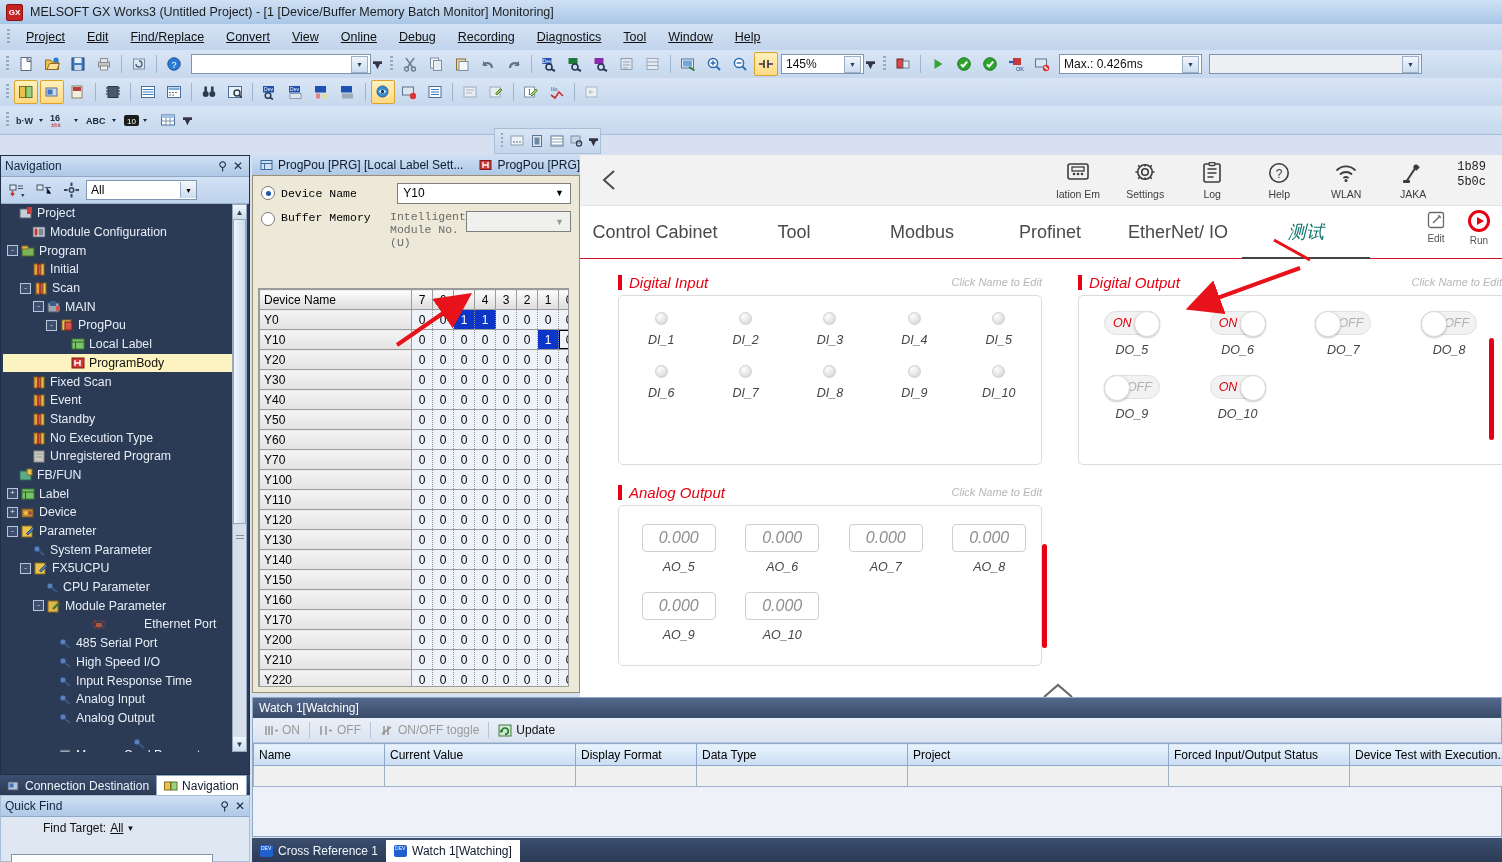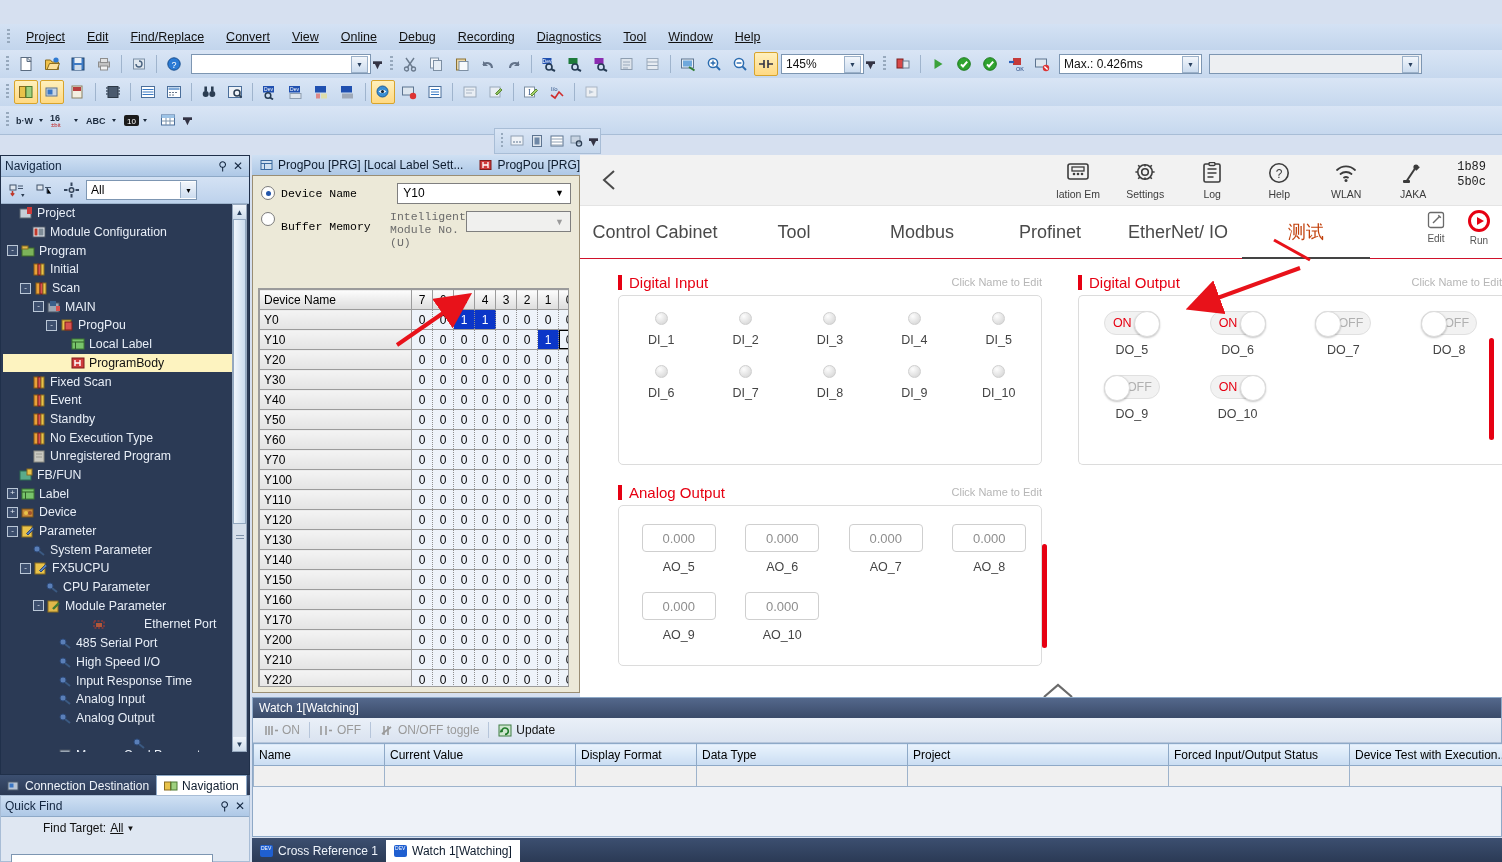--- a/index.html
+++ b/index.html
@@ -147,29 +147,29 @@
   .jaka{position:absolute;left:580px;top:155px;width:922px;height:545px;background:#fff;}
   .jaka-top{height:50px;display:flex;align-items:center;background:#f2f2f2;border-bottom:1px solid #e4e4e4;}
   .jaka-back{width:60px;display:flex;align-items:center;justify-content:center;}
   .jaka-icons{margin-left:auto;display:flex;align-items:flex-end;gap:21px;padding-right:16px;}
   .jk-ic{display:flex;flex-direction:column;align-items:center;width:46px;}
   .jk-ic .lbl{font-size:10.5px;color:#3c3c3c;margin-top:2px;white-space:nowrap;}
   .jk-id{font-family:"Liberation Mono", monospace;font-size:12px;color:#222;line-height:15px;padding-bottom:10px;}
 
   .jaka-tabs{height:52px;display:flex;align-items:center;position:relative;border-bottom:1px solid #d0122b;}
   .jk-tab{font-size:18px;color:#4a4a4a;padding:0 0;text-align:center;}
-  .jk-tab.active{color:#c2410c;}
+  .jk-tab.active{color:#0f766e;font-style:italic;}
   .jk-tab-under{position:absolute;bottom:-1px;height:2px;background:#444;}
   .jaka-actions{position:absolute;right:12px;top:4px;display:flex;gap:22px;}
   .jk-act{display:flex;flex-direction:column;align-items:center;font-size:10px;color:#555;}
   .run-btn{width:22px;height:22px;border-radius:50%;border:3px solid #e60012;display:flex;align-items:center;justify-content:center;box-sizing:border-box;}
   .run-btn::after{content:"";width:0;height:0;border-left:7px solid #e60012;border-top:4.5px solid transparent;border-bottom:4.5px solid transparent;margin-left:2px;}
 
   .jaka-body{position:relative;height:443px;display:flex;}
-  .jk-col{flex:1;padding:10px 18px 0 38px;box-sizing:border-box;}
+  .jk-col{flex:1;padding:10px 18px 0 38px;box-sizing:border-box;font-style:italic;}
   .sect-head{display:flex;align-items:center;height:26px;}
   .sect-bar{width:4px;height:15px;background:#e60012;margin-right:7px;}
   .sect-title{font-size:15px;color:#e60012;}
   .sect-hint{margin-left:auto;font-size:11px;color:#b6b6b6;}
   .sect-box{border:1px solid #dcdcdc;border-radius:5px;position:relative;}
 
   .io-grid{display:flex;flex-wrap:wrap;padding:16px 0 10px 0;}
   .io-cell{width:20%;display:flex;flex-direction:column;align-items:center;margin-bottom:18px;}
   .io-cell4{width:25%;}
   .led{width:11px;height:11px;border-radius:50%;
@@ -178,21 +178,21 @@
   .io-lbl{font-size:12.5px;color:#444;margin-top:8px;}
   .toggle{width:56px;height:24px;border-radius:12px;background:#f2f2f2;border:1px solid #e0e0e0;
     display:flex;align-items:center;position:relative;box-sizing:border-box;}
   .toggle .knob{position:absolute;width:24px;height:24px;border-radius:50%;background:#fff;
     border:1px solid #dcdcdc;top:-1px;box-shadow:0 1px 2px rgba(0,0,0,.22);}
   .toggle .t-on{position:absolute;left:8px;font-size:12.5px;color:#e60012;}
   .toggle .t-off{position:absolute;right:7px;font-size:12.5px;color:#b0b0b0;}
   .toggle.on .knob{right:-1px;}
   .toggle.off .knob{left:-1px;}
   .ao-box{width:72px;height:26px;border:1px solid #cfcfcf;border-radius:4px;background:#fff;
-    display:flex;align-items:center;justify-content:center;font-size:13px;color:#8e8e8e;}
+    display:flex;align-items:center;justify-content:center;font-size:16px;color:#8e8e8e;}
   .red-scroll{position:absolute;width:5px;background:#e60012;border-radius:3px;}
   .chev-up{position:absolute;left:50%;bottom:2px;transform:translateX(-50%);}
 
   
   .watch{position:absolute;left:252px;top:697px;width:1250px;height:140px;background:#eef2f8;
     border:1px solid #8ea9c7;box-sizing:border-box;}
   .watch-title{height:20px;display:flex;align-items:center;padding:0 6px;font-size:12px;color:#fff;
     background:linear-gradient(to bottom,#54688c,#3a4b69);}
   .watch-tb{height:24px;display:flex;align-items:center;gap:0;padding:0 4px;
     background:linear-gradient(to bottom,#eaf0f8,#dae3f0);border-bottom:1px solid #b6c5da;}
@@ -211,20 +211,24 @@
   .bi{width:13px;height:12px;background:#1f5fd0;border-radius:2px;position:relative;flex:0 0 auto;}
   .bi::after{content:"DEV";position:absolute;left:1px;top:0;font-size:5px;color:#fff;line-height:7px;}
 
   .arrow-ov{position:absolute;left:0;top:0;width:1502px;height:862px;pointer-events:none;}
 </style>
 </head>
 <body>
 
 <div class="app">
 
+  <div class="titlebar">
+    <div class="app-icon">GX</div>
+    <div class="title-text">MELSOFT GX Works3 (Untitled Project) - [1 [Device/Buffer Memory Batch Monitor] Monitoring]</div>
+  </div>
 
   <div class="menubar">
     <div class="grip"></div>
     <div class="menu-item"><u>Project</u></div>
     <div class="menu-item"><u>Edit</u></div>
     <div class="menu-item"><u>Find/Replace</u></div>
     <div class="menu-item"><u>Convert</u></div>
     <div class="menu-item"><u>View</u></div>
     <div class="menu-item"><u>Online</u></div>
     <div class="menu-item"><u>Debug</u></div>
@@ -1009,21 +1013,21 @@
       <div class="radio-row">
         <span class="radio on"></span>
         <span class="mono" style="width:120px">Device Name</span>
         <span class="dev-combo" style="width:172px">
           <span>Y10</span>
           <span class="ar">▼</span>
         </span>
       </div>
       <div class="radio-row" style="height:34px;align-items:flex-start;margin-top:6px;">
         <span class="radio" style="margin-top:2px"></span>
-        <span class="mono" style="width:120px;margin-top:10px">Buffer Memory</span>
+        <span class="mono" style="width:120px;margin-top:1px">Buffer Memory</span>
         <span style="width:80px;line-height:13px">
           <span class="mono" style="color:#6b6b6b;display:block">Intelligent</span>
           <span class="mono" style="color:#6b6b6b;display:block">Module No. (U)</span>
         </span>
         <span class="dev-combo dis" style="width:108px;margin-top:1px">
           <span></span>
           <span class="ar">▼</span>
         </span>
       </div>
     </div>

